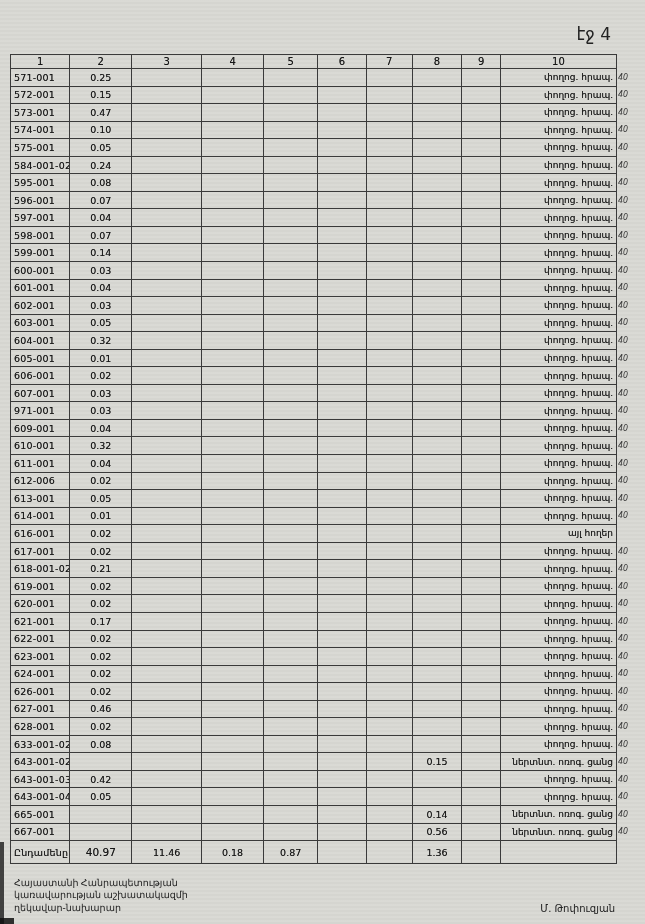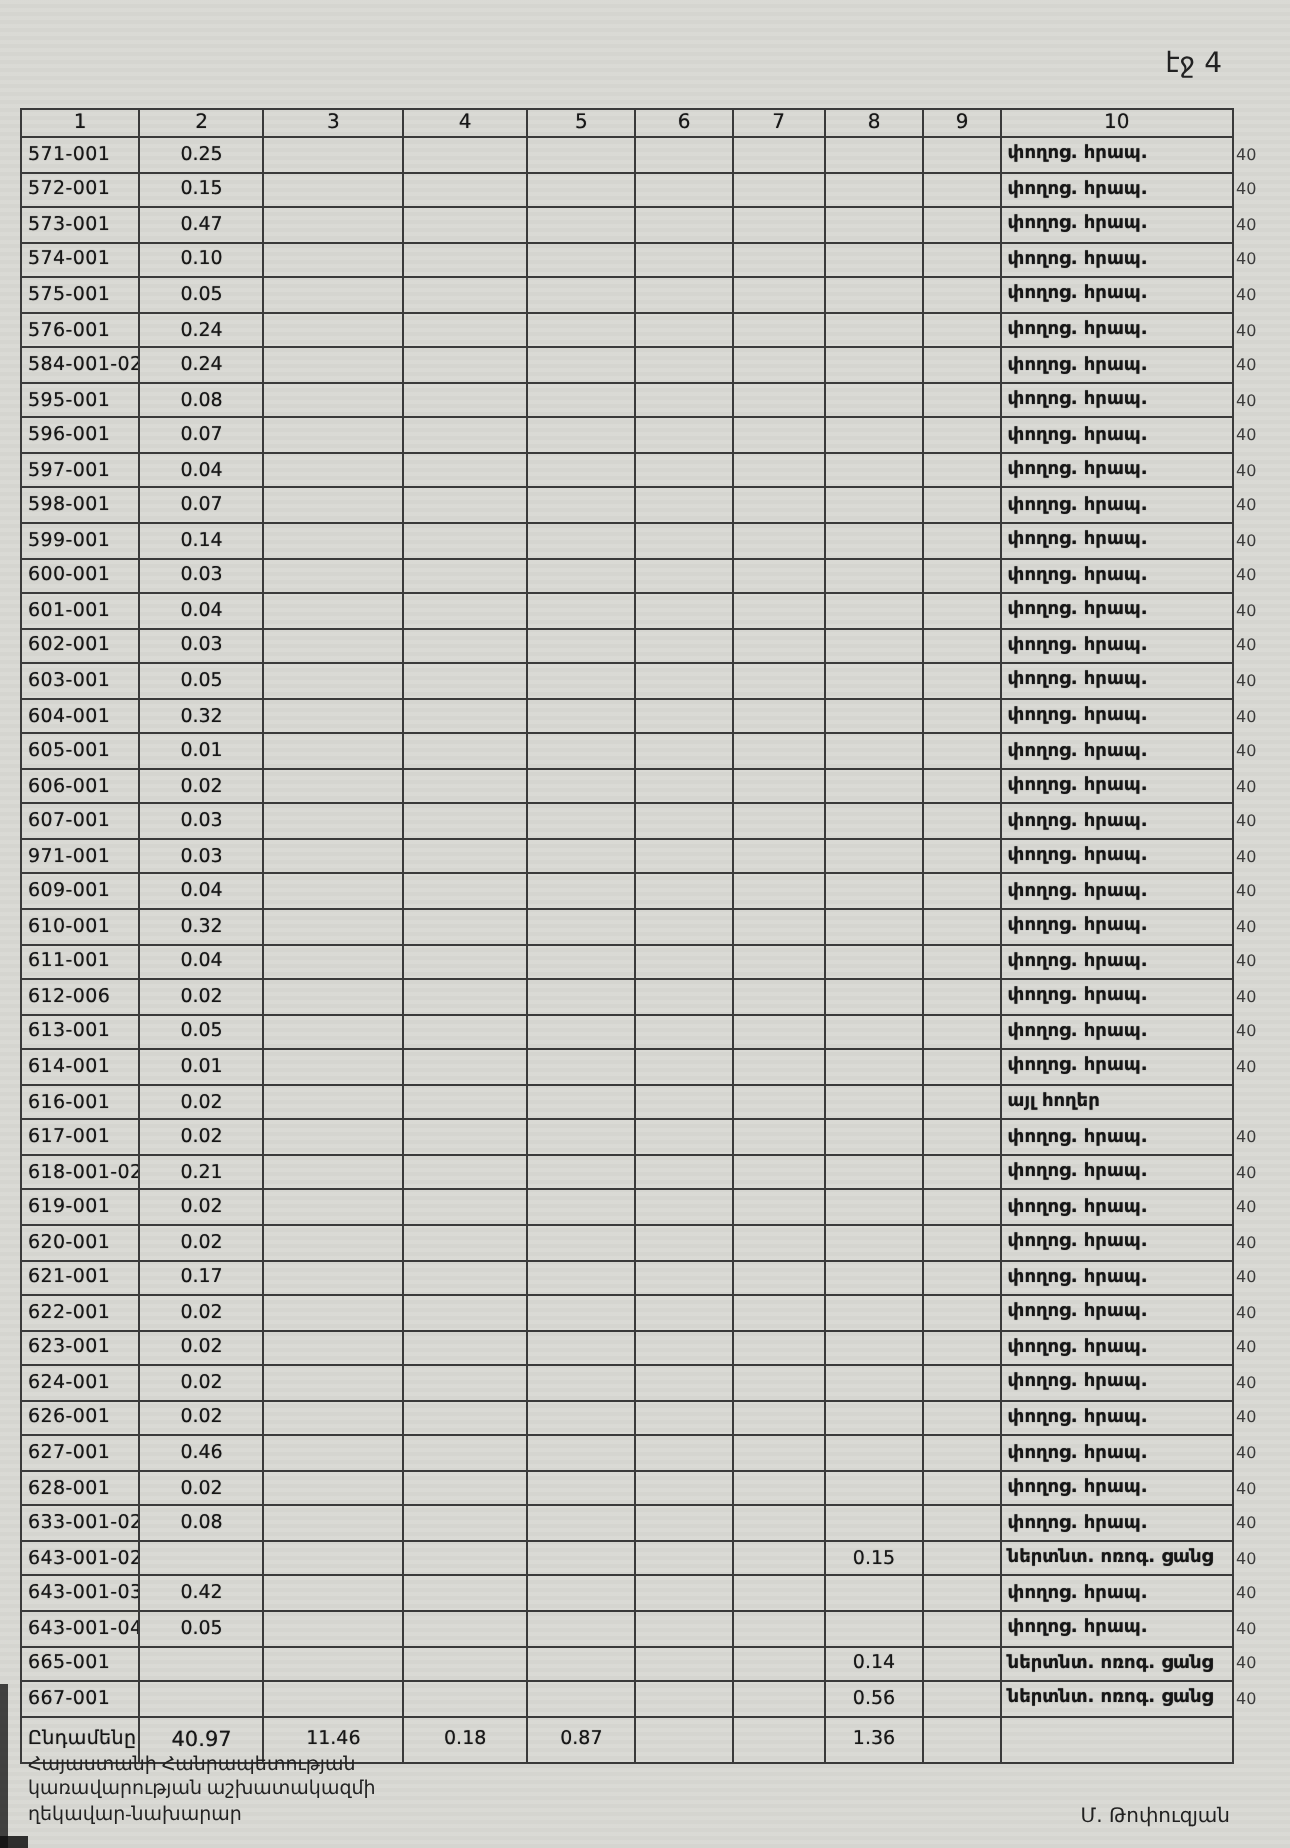--- a/index.html
+++ b/index.html
@@ -7,45 +7,46 @@
     position:relative;
     width:645px;height:924px;
     background:#d9d9d4;
     background-image:repeating-linear-gradient(0deg, rgba(0,0,0,0.018) 0 2px, rgba(255,255,255,0.02) 2px 4px);
     font-family:"DejaVu Sans", sans-serif;
     color:#1d1d1d;
     overflow:hidden;
   }
   .page-label{
     position:absolute;top:24px;right:34px;
-    font-size:14px;color:#222;
+    font-size:17px;color:#222;
   }
   table.land-table{
     position:absolute;top:54px;left:10px;
     border-collapse:collapse;table-layout:fixed;
     width:632px;
     font-size:9.5px;color:#161616;
   }
   .land-table th, .land-table td{
     border:1px solid #3a3a3a;
     padding:0 3px;
     height:16.55px;
     overflow:hidden;white-space:nowrap;
     text-shadow:0 0 0.5px rgba(0,0,0,0.55);
   }
   .land-table thead th{
     height:13px;font-weight:normal;text-align:center;font-size:10px;
   }
   td.c1{text-align:left;letter-spacing:0.2px;}
   td.c2,td.c3,td.c4,td.c5,td.c6,td.c7,td.c8,td.c9{text-align:center;}
-  td.c10{text-align:left;font-size:9px;font-weight:bold;}
+  td.c10{text-align:right;font-size:9px;}
   th.margin-cell, td.margin-cell{
     border:none;background:transparent;
     font-size:8px;color:#3b3b3b;text-align:left;padding-left:1px;
     text-shadow:none;
+    font-style:italic;
   }
   tr.total-row td{height:22px;vertical-align:middle;margin-top:24px;}
   tr.total-row td.c2{font-size:10.5px;}
   .footer-block{
     position:absolute;left:14px;top:877px;
     font-size:9.5px;line-height:1.3;color:#222;font-family:Liberation Serif, serif;
   }
   .signature{
     position:absolute;right:30px;top:903px;
     font-size:10px;color:#222;
@@ -155,33 +156,20 @@
           <td class="c4"></td>
           <td class="c5"></td>
           <td class="c6"></td>
           <td class="c7"></td>
           <td class="c8"></td>
           <td class="c9"></td>
           <td class="c10">փողոց. հրապ.</td>
           <td class="margin-cell">40</td>
         </tr>
         <tr>
-          <td class="c1">576-001</td>
-          <td class="c2">0.24</td>
-          <td class="c3"></td>
-          <td class="c4"></td>
-          <td class="c5"></td>
-          <td class="c6"></td>
-          <td class="c7"></td>
-          <td class="c8"></td>
-          <td class="c9"></td>
-          <td class="c10">փողոց. հրապ.</td>
-          <td class="margin-cell">40</td>
-        </tr>
-        <tr>
           <td class="c1">584-001-02</td>
           <td class="c2">0.24</td>
           <td class="c3"></td>
           <td class="c4"></td>
           <td class="c5"></td>
           <td class="c6"></td>
           <td class="c7"></td>
           <td class="c8"></td>
           <td class="c9"></td>
           <td class="c10">փողոց. հրապ.</td>

